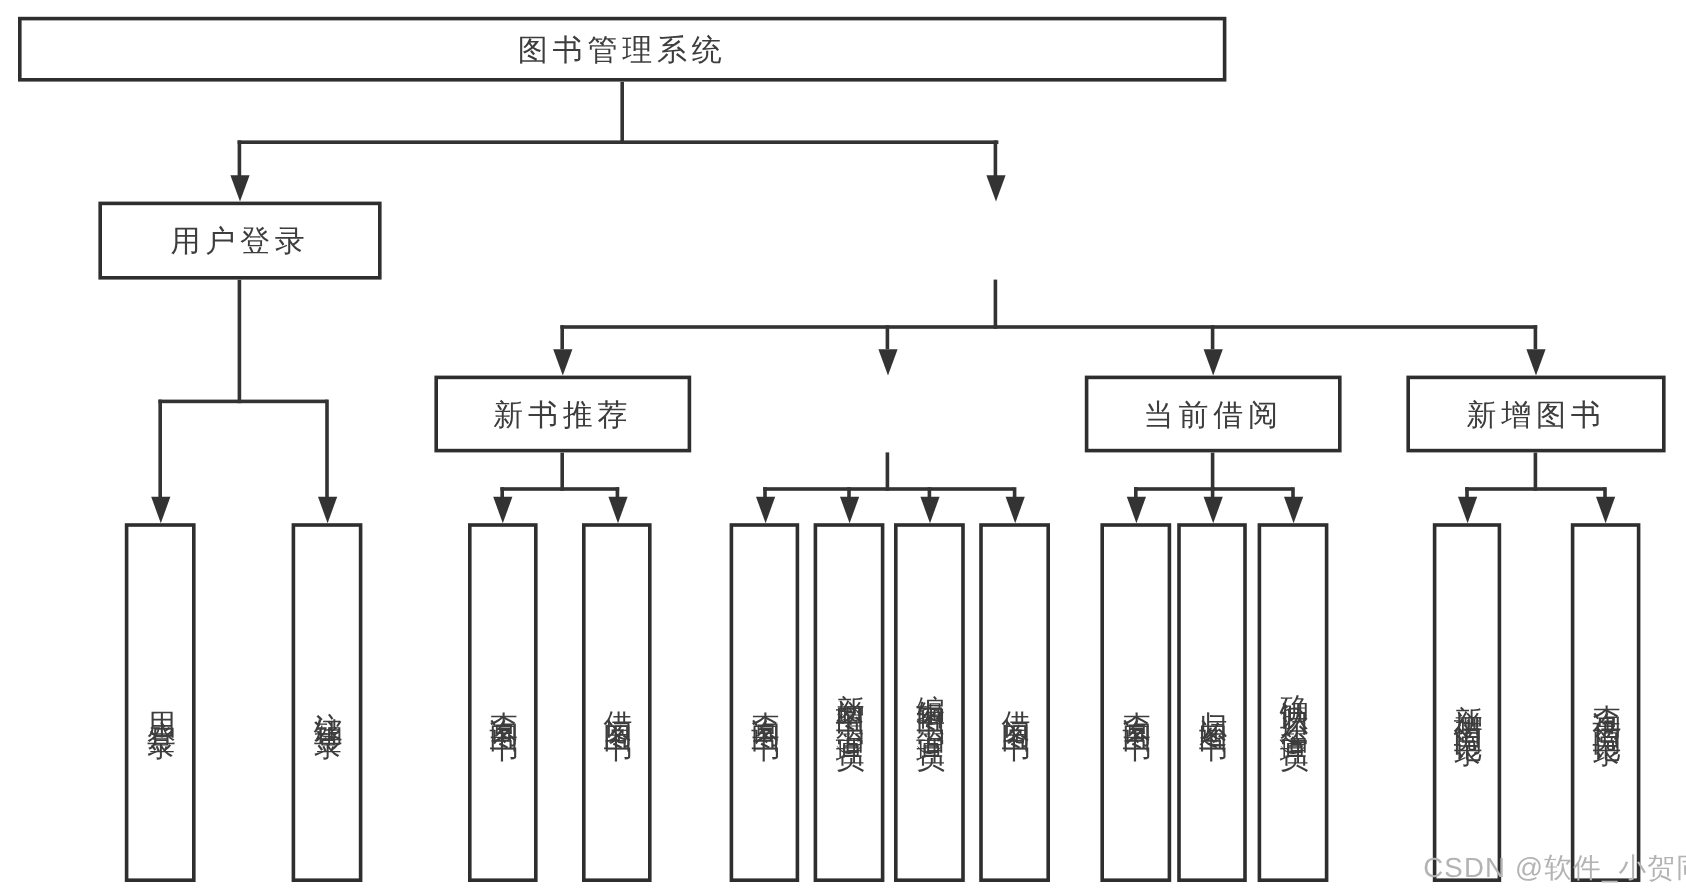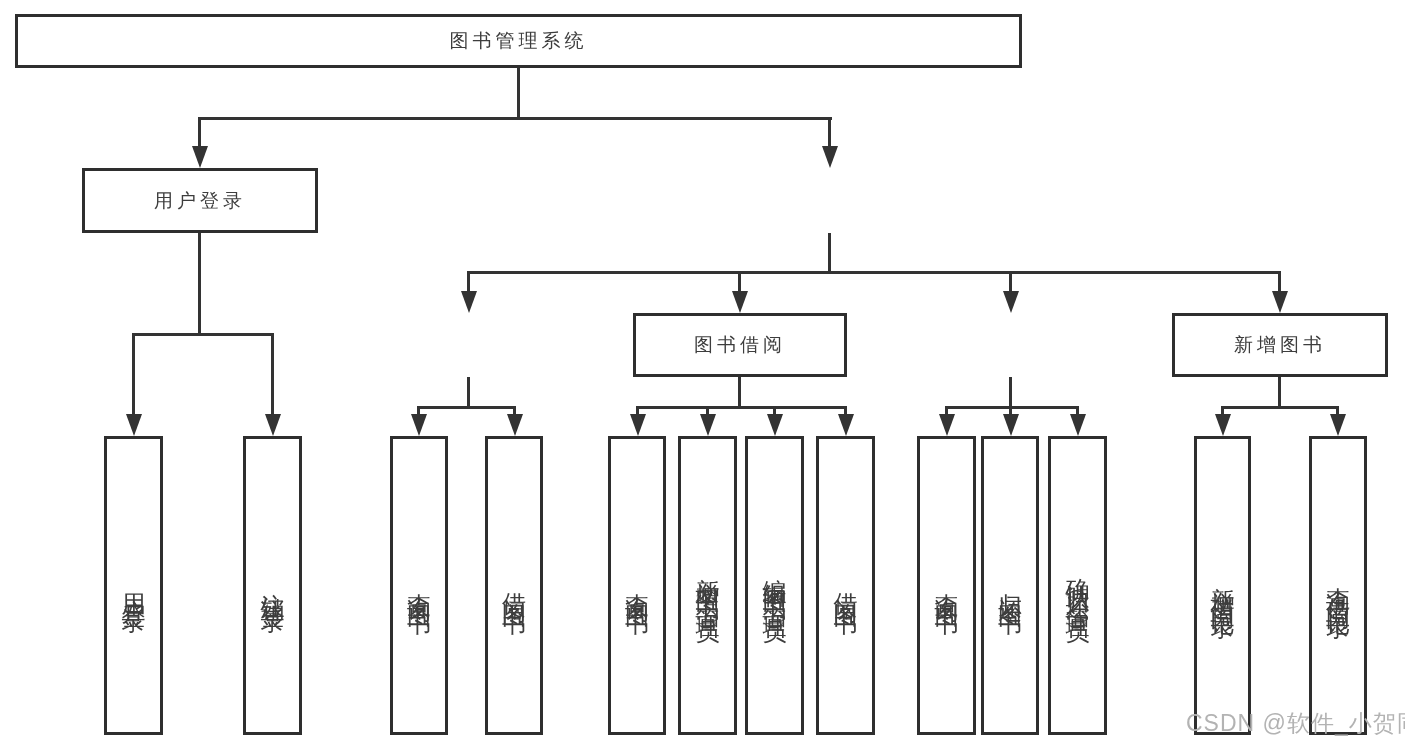--- a/index.html
+++ b/index.html
@@ -12,21 +12,21 @@
   }
   .node{
     position:absolute;
     box-sizing:border-box;
     border:3px solid #2e2e2e;
     background:#ffffff;
     display:flex;
     align-items:center;
     justify-content:center;
     color:#3d3d3d;
-    font-size:19px;
+    font-size:25px;
     letter-spacing:4px;
     text-align:center;
     z-index:2;
   }
   .leaf{
     writing-mode:vertical-rl;
     text-orientation:mixed;
     font-size:24px;
     letter-spacing:6px;
     line-height:1;
@@ -51,21 +51,22 @@
 </style>
 </head>
 <body>
 
 <div class="canvas">
 
   <div class="node" style="left:15px;top:14px;width:1007px;height:54px;">图书管理系统</div>
 
   <div class="node" style="left:82px;top:168px;width:236px;height:65px;">用户登录</div>
 
-  <div class="node" style="left:633px;top:313px;width:214px;height:64px;">图书借阅</div>
+  <div class="node" style="left:362px;top:313px;width:214px;height:64px;">新书推荐</div>
+  <div class="node" style="left:904px;top:313px;width:214px;height:64px;">当前借阅</div>
   <div class="node" style="left:1172px;top:313px;width:216px;height:64px;">新增图书</div>
 
   <div class="node leaf" style="left:104px;top:436px;width:59px;height:299px;">用户登录</div>
   <div class="node leaf" style="left:243px;top:436px;width:59px;height:299px;">注销登录</div>
 
   <div class="node leaf" style="left:390px;top:436px;width:58px;height:299px;">查询图书</div>
   <div class="node leaf" style="left:485px;top:436px;width:58px;height:299px;">借阅图书</div>
 
   <div class="node leaf" style="left:608px;top:436px;width:58px;height:299px;">查询图书</div>
   <div class="node leaf" style="left:678px;top:436px;width:59px;height:299px;">新增图书（管理员）</div>

